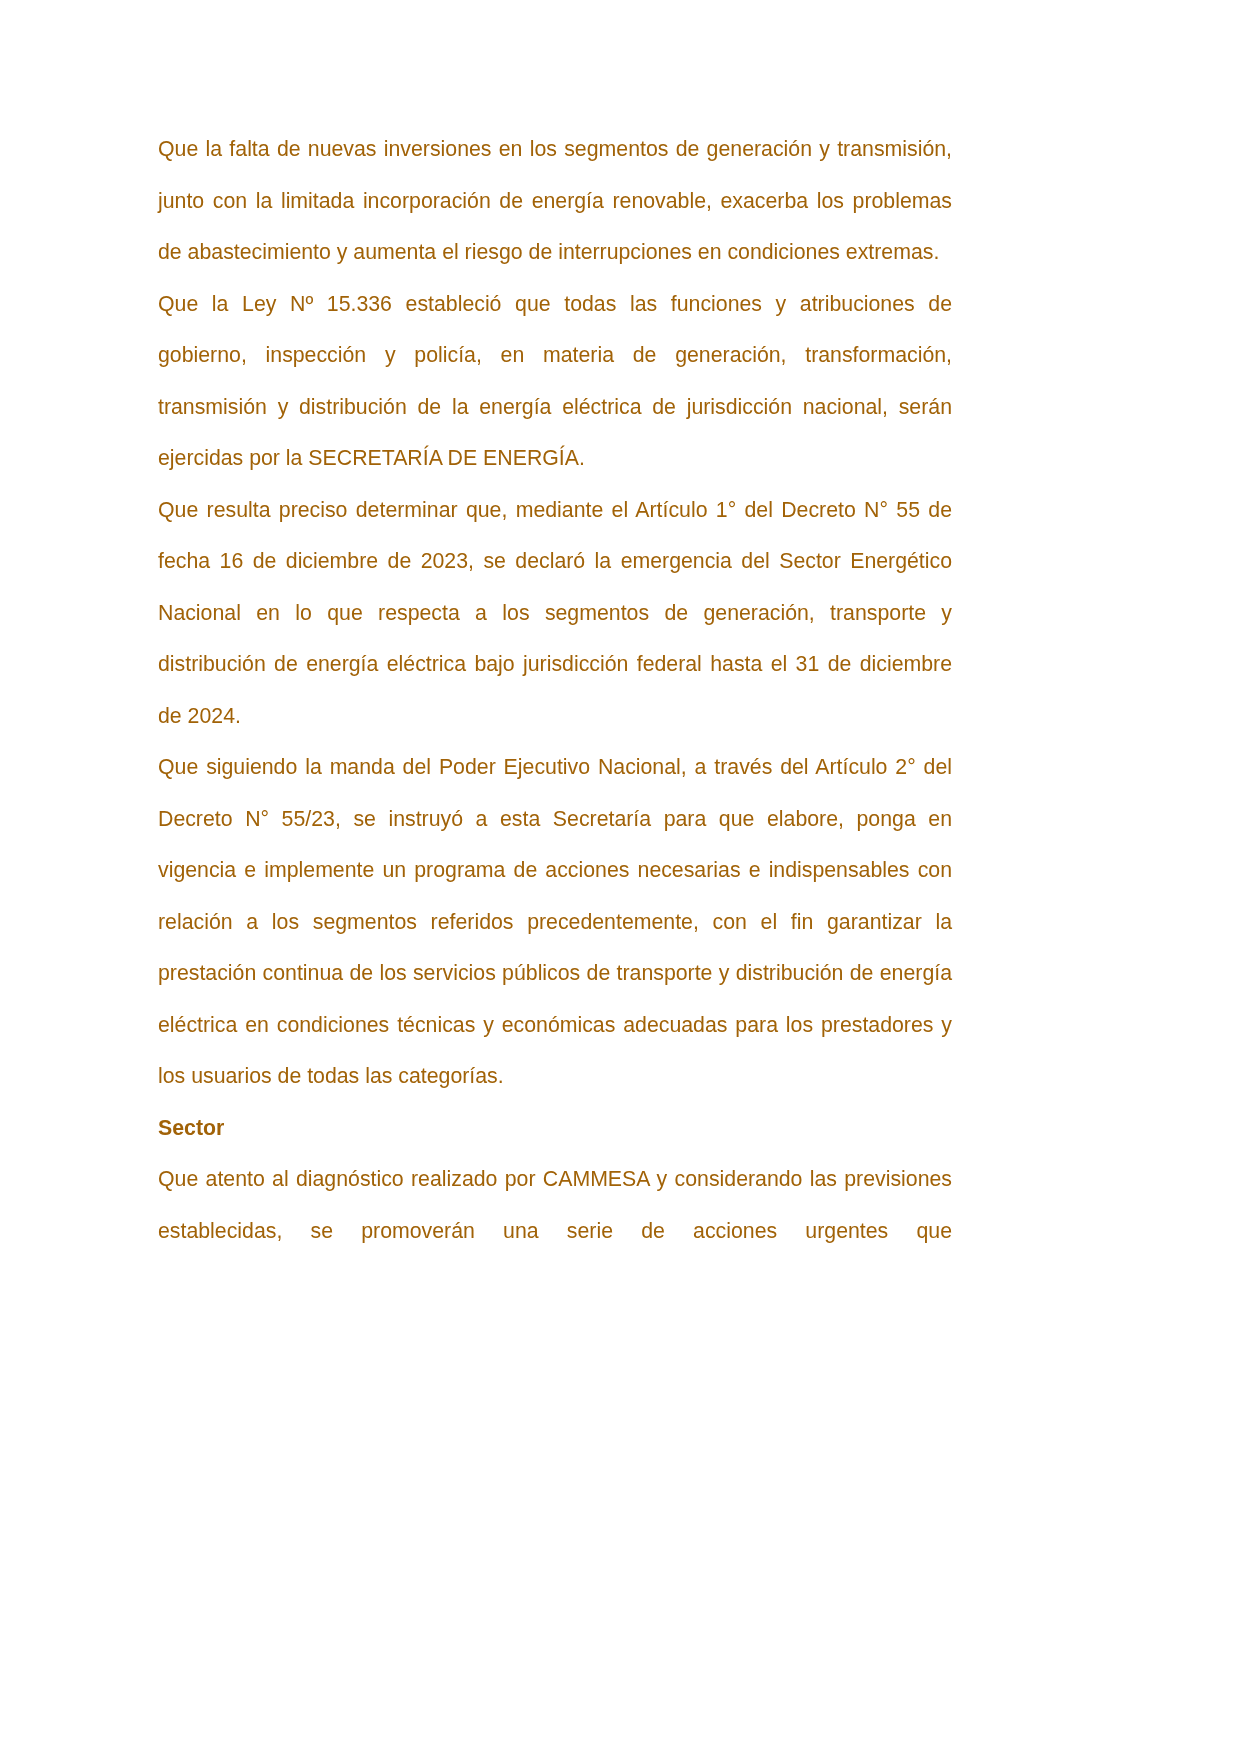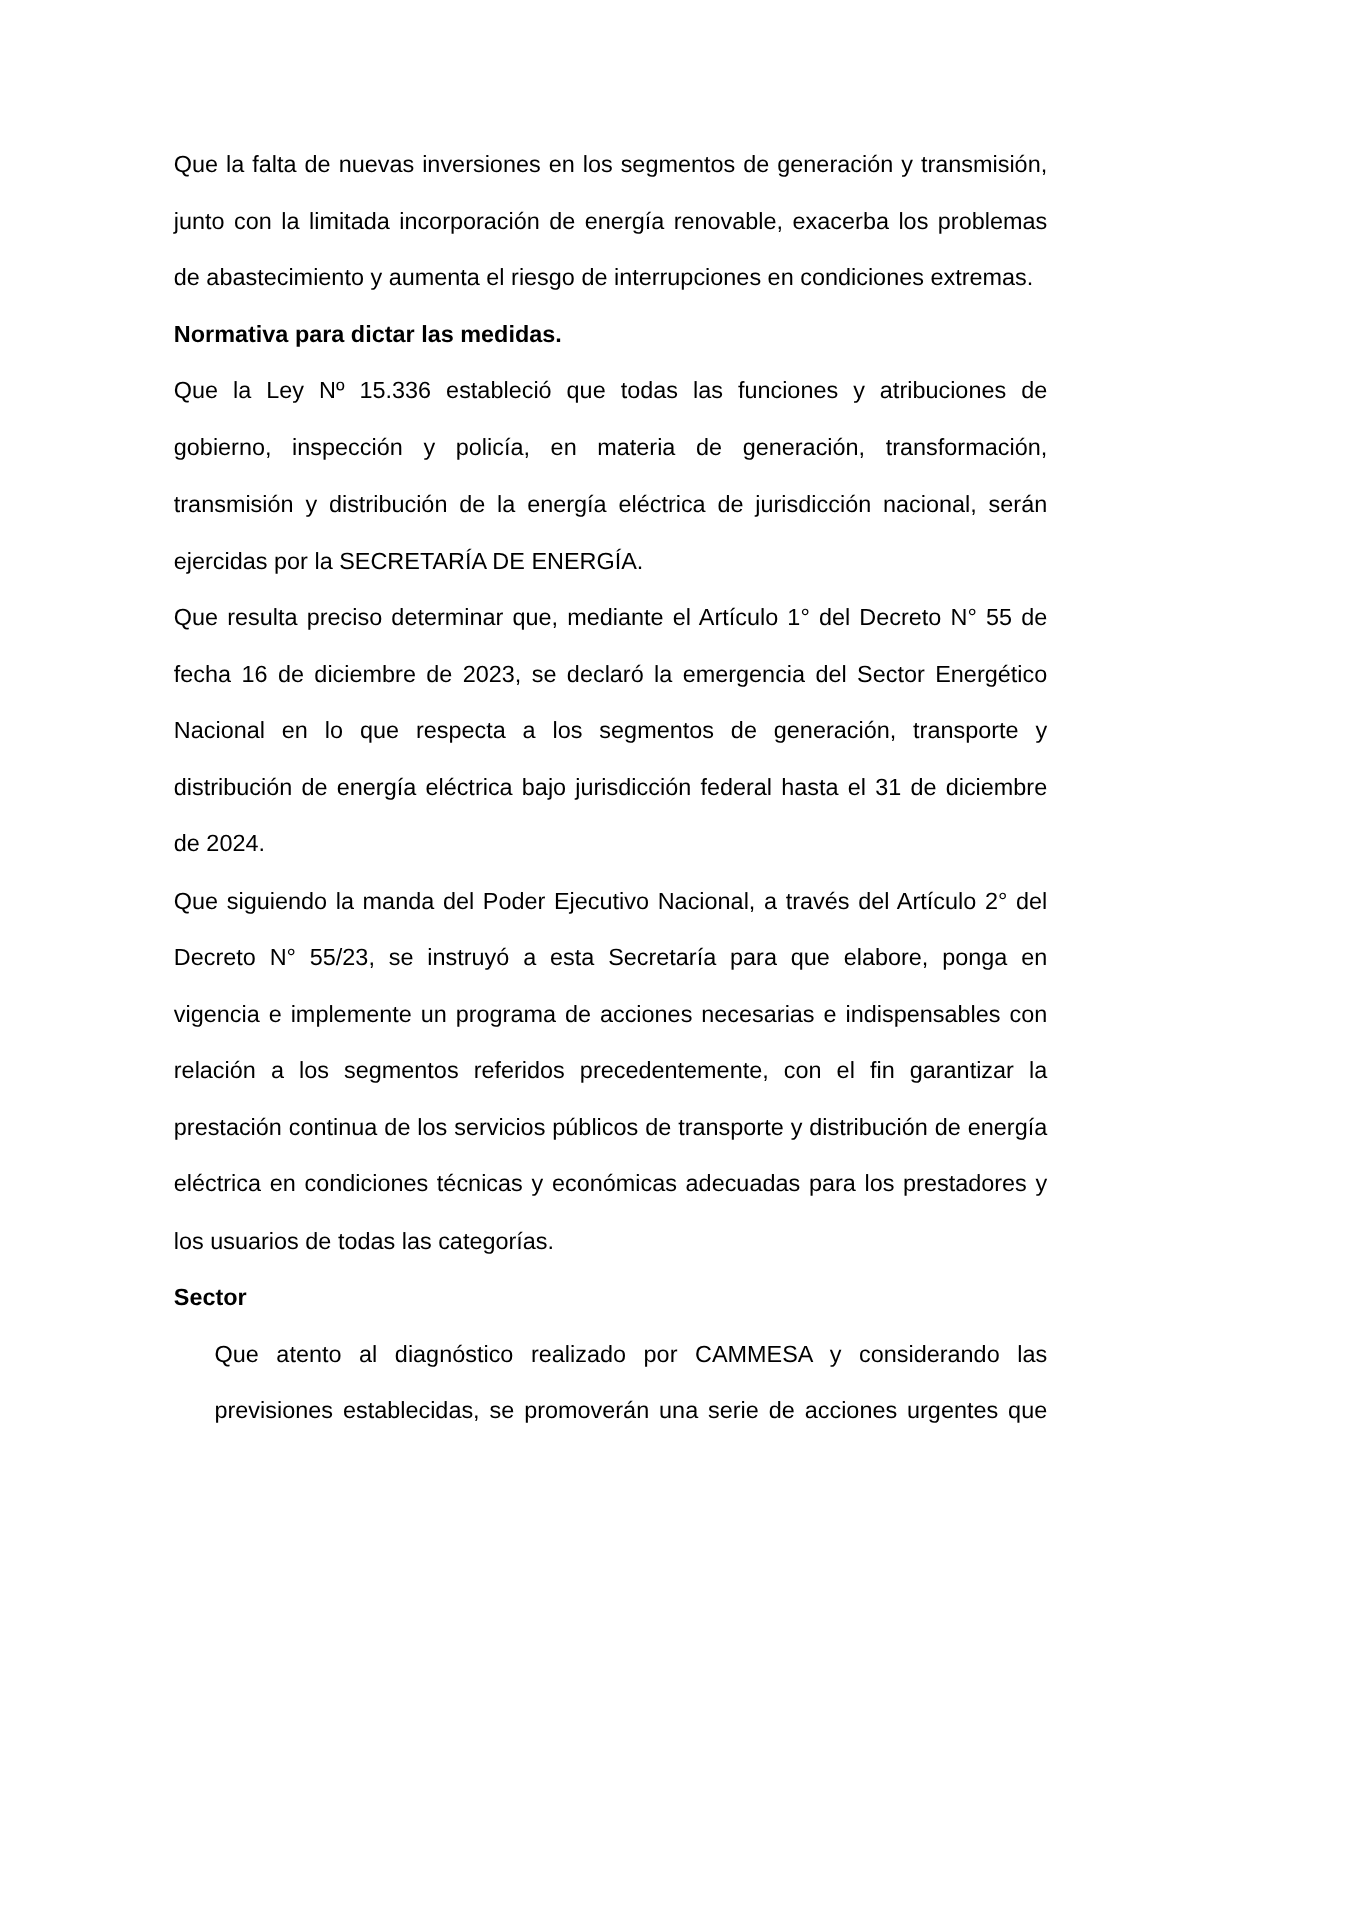--- a/index.html
+++ b/index.html
@@ -14,37 +14,36 @@
       overflow: hidden;
     }
     .page {
       position: absolute;
       left: 158px;
       top: 124px;
       width: 794px;
       font-family: "Liberation Sans", sans-serif;
       font-size: 21.3px;
       line-height: 51.5px;
-      color: #000000;
+      color: #a16207;
     }
     .para {
       margin: 0;
       text-align: justify;
       text-align-last: left;
     }
     .heading {
       margin: 0;
       font-weight: bold;
       text-align: left;
     }
   </style>
 </head>
 <body>
 
 <div class="page">
   <p class="para">Que la falta de nuevas inversiones en los segmentos de generación y transmisión, junto con la limitada incorporación de energía renovable, exacerba los problemas de abastecimiento y aumenta el riesgo de interrupciones en condiciones extremas.</p>
-  <p class="heading">Normativa para dictar las medidas.</p>
   <p class="para">Que la Ley Nº 15.336 estableció que todas las funciones y atribuciones de gobierno, inspección y policía, en materia de generación, transformación, transmisión y distribución de la energía eléctrica de jurisdicción nacional, serán ejercidas por la SECRETARÍA DE ENERGÍA.</p>
   <p class="para">Que resulta preciso determinar que, mediante el Artículo 1° del Decreto N° 55 de fecha 16 de diciembre de 2023, se declaró la emergencia del Sector Energético Nacional en lo que respecta a los segmentos de generación, transporte y distribución de energía eléctrica bajo jurisdicción federal hasta el 31 de diciembre de 2024.</p>
   <p class="para">Que siguiendo la manda del Poder Ejecutivo Nacional, a través del Artículo 2° del Decreto N° 55/23, se instruyó a esta Secretaría para que elabore, ponga en vigencia e implemente un programa de acciones necesarias e indispensables con relación a los segmentos referidos precedentemente, con el fin garantizar la prestación continua de los servicios públicos de transporte y distribución de energía eléctrica en condiciones técnicas y económicas adecuadas para los prestadores y los usuarios de todas las categorías.</p>
   <p class="heading">Sector</p>
-  <p class="para" style="text-align-last: justify; margin-left: 37px;">Que atento al diagnóstico realizado por CAMMESA y considerando las previsiones establecidas, se promoverán una serie de acciones urgentes que</p>
+  <p class="para" style="text-align-last: justify;">Que atento al diagnóstico realizado por CAMMESA y considerando las previsiones establecidas, se promoverán una serie de acciones urgentes que</p>
 </div>
 
 </body></html>

